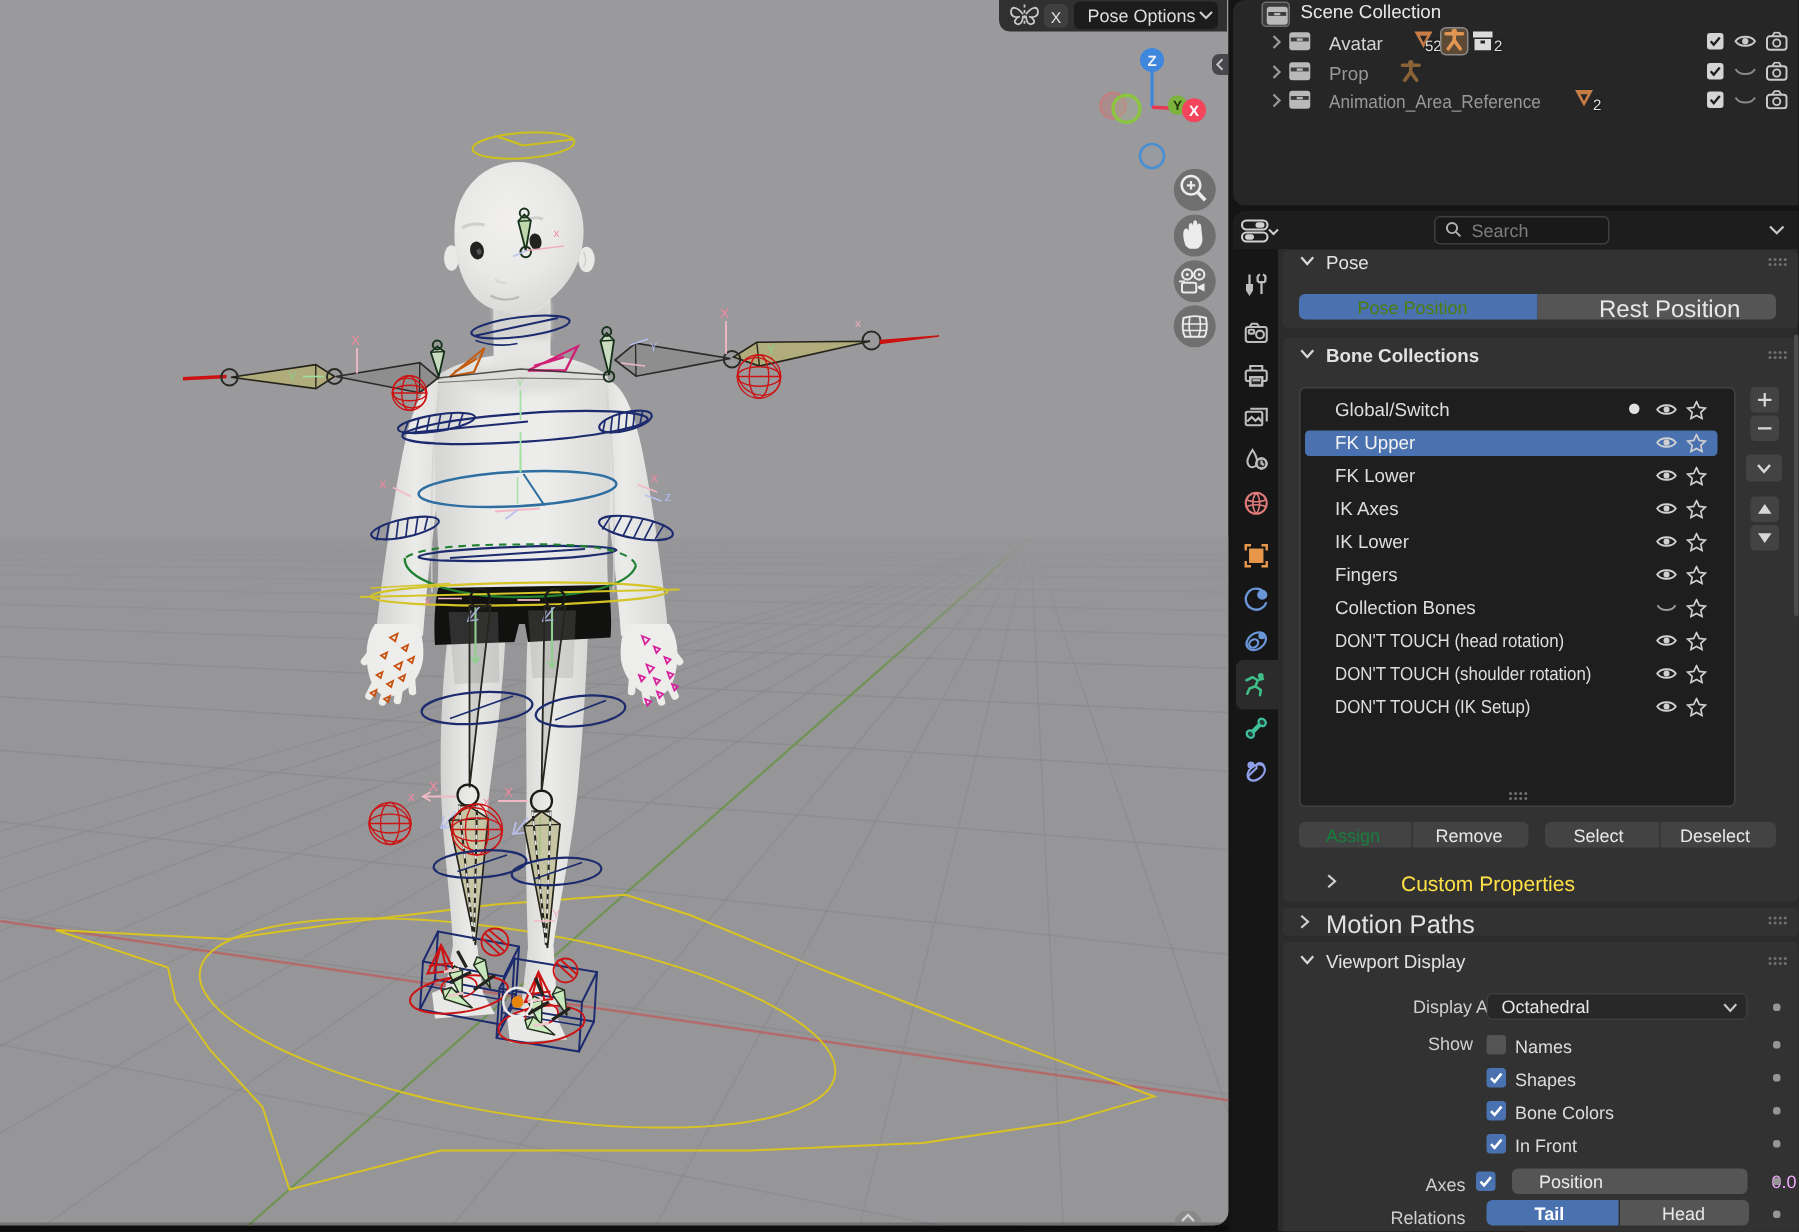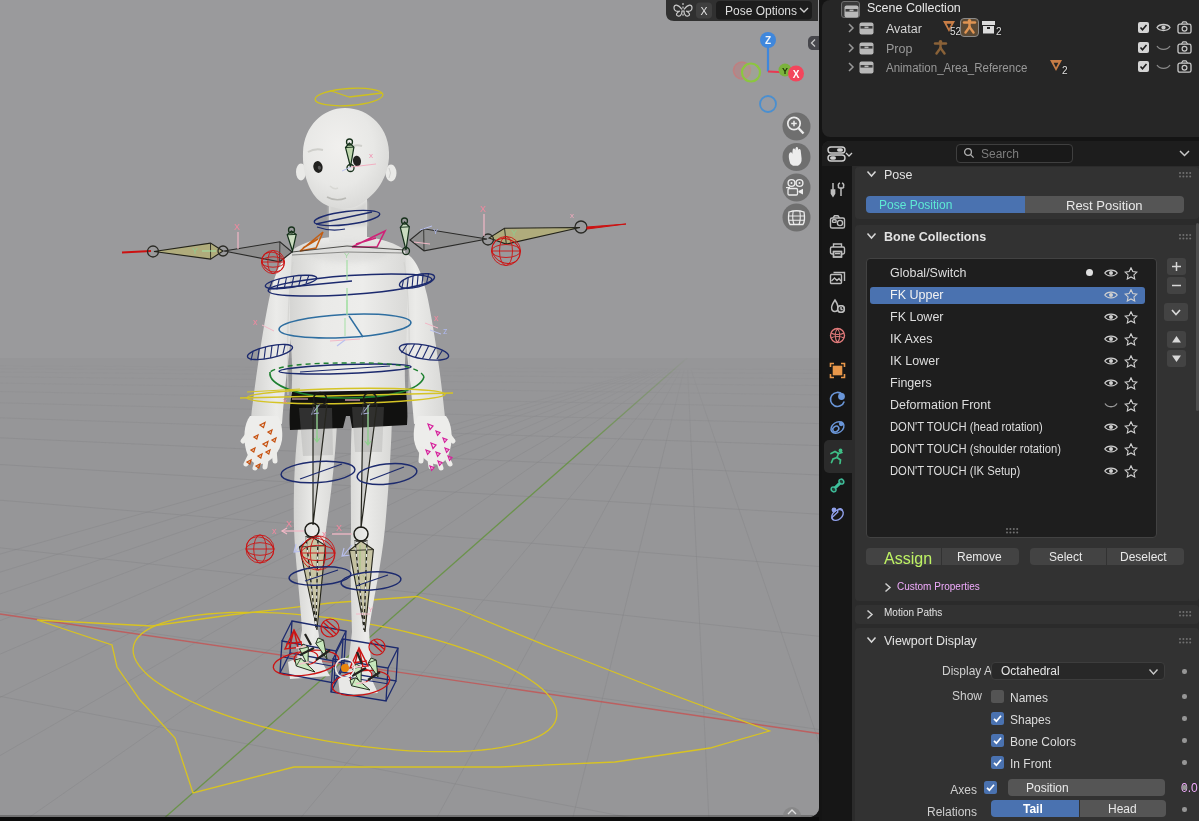--- a/index.html
+++ b/index.html
@@ -643,22 +643,22 @@
       <circle cx="5.4" cy="2.0" r="1" fill="#707070"></circle>
       <circle cx="8.8" cy="2.0" r="1" fill="#707070"></circle>
       <circle cx="12.2" cy="2.0" r="1" fill="#707070"></circle>
       <circle cx="2.0" cy="5.4" r="1" fill="#707070"></circle>
       <circle cx="5.4" cy="5.4" r="1" fill="#707070"></circle>
       <circle cx="8.8" cy="5.4" r="1" fill="#707070"></circle>
       <circle cx="12.2" cy="5.4" r="1" fill="#707070"></circle>
     </svg>
 <div style="position:absolute;left:866px;top:196px;width:159px;height:17px;background:#4a72b0;border-radius:4px 0 0 4px;"></div>
 <div style="position:absolute;left:1025px;top:196px;width:159px;height:17px;background:#555555;border-radius:0 4px 4px 0;"></div>
-<div style="position:absolute;left:879px;top:199px;font-size:12px;color:#5eead4;font-weight:normal;white-space:nowrap;line-height:1;">Pose Position</div>
-<div style="position:absolute;left:1066px;top:199px;font-size:13px;color:#e8e8e8;font-weight:normal;white-space:nowrap;line-height:1;text-align:center;">Rest Position</div>
+<div style="position:absolute;left:905px;top:199px;font-size:12px;color:#4d7c0f;font-weight:normal;white-space:nowrap;line-height:1;">Pose Position</div>
+<div style="position:absolute;left:1066px;top:199px;font-size:16px;color:#e8e8e8;font-weight:normal;white-space:nowrap;line-height:1;text-align:center;">Rest Position</div>
 <div style="position:absolute;left:855px;top:225px;width:344px;height:376px;background:#323232;border-radius:4px;"></div>
 <svg style="position:absolute;left:866px;top:232px" width="11" height="8" viewBox="0 0 11 8">
       <path d="M1.5,1.5 L5.5,6 L9.5,1.5" stroke="#d8d8d8" stroke-width="1.5" fill="none"></path>
     </svg>
 <div style="position:absolute;left:884px;top:231px;font-size:12.5px;color:#e2e2e2;font-weight:bold;white-space:nowrap;line-height:1;">Bone Collections</div>
 <svg style="position:absolute;left:1178px;top:233px" width="16" height="8" viewBox="0 0 16 8">
       <circle cx="2.0" cy="2.0" r="1" fill="#707070"></circle>
       <circle cx="5.4" cy="2.0" r="1" fill="#707070"></circle>
       <circle cx="8.8" cy="2.0" r="1" fill="#707070"></circle>
       <circle cx="12.2" cy="2.0" r="1" fill="#707070"></circle>
@@ -710,21 +710,21 @@
       <path d="M7,0.8 L8.8,4.6 L12.9,5.1 L9.9,7.9 L10.7,12 L7,10 L3.3,12 L4.1,7.9 L1.1,5.1 L5.2,4.6 Z" fill="none" stroke="#d0d0d0" stroke-width="1.1"></path>
     </svg>
 <div style="position:absolute;left:890px;top:377px;font-size:12.5px;color:#dedede;font-weight:normal;white-space:nowrap;line-height:1;">Fingers</div>
 <svg style="position:absolute;left:1104px;top:377px" width="14" height="12" viewBox="0 0 14 12">
       <path d="M0.8,6 C3.2,2.2 10.8,2.2 13.2,6 C10.8,9.8 3.2,9.8 0.8,6 Z" fill="none" stroke="#d0d0d0" stroke-width="1.25"></path>
       <circle cx="7" cy="6" r="2" fill="#d0d0d0"></circle>
     </svg>
 <svg style="position:absolute;left:1124px;top:377px" width="14" height="13" viewBox="0 0 14 13">
       <path d="M7,0.8 L8.8,4.6 L12.9,5.1 L9.9,7.9 L10.7,12 L7,10 L3.3,12 L4.1,7.9 L1.1,5.1 L5.2,4.6 Z" fill="none" stroke="#d0d0d0" stroke-width="1.1"></path>
     </svg>
-<div style="position:absolute;left:890px;top:399px;font-size:12.5px;color:#dedede;font-weight:normal;white-space:nowrap;line-height:1;">Deformation Front</div>
+<div style="position:absolute;left:890px;top:399px;font-size:12.5px;color:#dedede;font-weight:normal;white-space:nowrap;line-height:1;">Collection Bones</div>
 <svg style="position:absolute;left:1104px;top:399px" width="14" height="12" viewBox="0 0 14 12">
       <path d="M1,4.5 C3.5,8.8 10.5,8.8 13,4.5" fill="none" stroke="#9a9a9a" stroke-width="1.3"></path>
     </svg>
 <svg style="position:absolute;left:1124px;top:399px" width="14" height="13" viewBox="0 0 14 13">
       <path d="M7,0.8 L8.8,4.6 L12.9,5.1 L9.9,7.9 L10.7,12 L7,10 L3.3,12 L4.1,7.9 L1.1,5.1 L5.2,4.6 Z" fill="none" stroke="#d0d0d0" stroke-width="1.1"></path>
     </svg>
 <div style="position:absolute;left:890px;top:421px;font-size:12.5px;color:#dedede;font-weight:normal;white-space:nowrap;line-height:1;transform:scaleX(0.90);transform-origin:left;">DON'T TOUCH (head rotation)</div>
 <svg style="position:absolute;left:1104px;top:421px" width="14" height="12" viewBox="0 0 14 12">
       <path d="M0.8,6 C3.2,2.2 10.8,2.2 13.2,6 C10.8,9.8 3.2,9.8 0.8,6 Z" fill="none" stroke="#d0d0d0" stroke-width="1.25"></path>
       <circle cx="7" cy="6" r="2" fill="#d0d0d0"></circle>
@@ -768,36 +768,36 @@
 <div style="position:absolute;left:1164px;top:303px;width:24px;height:18px;background:#434343;border-radius:3px;"><svg width="24" height="18">
         <path d="M8,7 L12,11.5 L16,7" stroke="#d8d8d8" stroke-width="1.7" fill="none"></path>
       </svg></div>
 <div style="position:absolute;left:1167px;top:331px;width:19px;height:17px;background:#434343;border-radius:3px;"><svg width="19" height="17">
         <path d="M9.5,5 L14,11.5 L5,11.5 Z" fill="#d8d8d8"></path>
       </svg></div>
 <div style="position:absolute;left:1167px;top:350px;width:19px;height:17px;background:#434343;border-radius:3px;"><svg width="19" height="17">
         <path d="M9.5,12 L5,5.5 L14,5.5 Z" fill="#d8d8d8"></path>
       </svg></div>
 <div style="position:absolute;left:866px;top:548px;width:75px;height:17px;background:#434343;border-radius:4px 0 0 4px;"></div>
-<div style="position:absolute;left:884px;top:551px;font-size:16px;color:#bef264;font-weight:normal;white-space:nowrap;line-height:1;">Assign</div>
+<div style="position:absolute;left:884px;top:551px;font-size:12px;color:#15803d;font-weight:normal;white-space:nowrap;line-height:1;">Assign</div>
 <div style="position:absolute;left:942px;top:548px;width:77px;height:17px;background:#434343;border-radius:0 4px 4px 0;"></div>
 <div style="position:absolute;left:957px;top:551px;font-size:12px;color:#e8e8e8;font-weight:normal;white-space:nowrap;line-height:1;">Remove</div>
 <div style="position:absolute;left:1030px;top:548px;width:76px;height:17px;background:#434343;border-radius:4px 0 0 4px;"></div>
 <div style="position:absolute;left:1049px;top:551px;font-size:12px;color:#e8e8e8;font-weight:normal;white-space:nowrap;line-height:1;">Select</div>
 <div style="position:absolute;left:1107px;top:548px;width:77px;height:17px;background:#434343;border-radius:0 4px 4px 0;"></div>
 <div style="position:absolute;left:1120px;top:551px;font-size:12px;color:#e8e8e8;font-weight:normal;white-space:nowrap;line-height:1;">Deselect</div>
 <svg style="position:absolute;left:884px;top:582px" width="8" height="11" viewBox="0 0 8 11">
       <path d="M1.5,1.5 L6,5.5 L1.5,9.5" stroke="#d0d0d0" stroke-width="1.5" fill="none"></path>
     </svg>
-<div style="position:absolute;left:897px;top:582px;font-size:10px;color:#f0abfc;font-weight:normal;white-space:nowrap;line-height:1;">Custom Properties</div>
+<div style="position:absolute;left:934px;top:582px;font-size:14px;color:#fde047;font-weight:normal;white-space:nowrap;line-height:1;">Custom Properties</div>
 <div style="position:absolute;left:855px;top:605px;width:344px;height:19px;background:#323232;border-radius:4px;"></div>
 <svg style="position:absolute;left:866px;top:609px" width="8" height="11" viewBox="0 0 8 11">
       <path d="M1.5,1.5 L6,5.5 L1.5,9.5" stroke="#d0d0d0" stroke-width="1.5" fill="none"></path>
     </svg>
-<div style="position:absolute;left:884px;top:608px;font-size:10px;color:#e2e2e2;font-weight:normal;white-space:nowrap;line-height:1;">Motion Paths</div>
+<div style="position:absolute;left:884px;top:608px;font-size:17px;color:#e2e2e2;font-weight:normal;white-space:nowrap;line-height:1;">Motion Paths</div>
 <svg style="position:absolute;left:1178px;top:610px" width="16" height="8" viewBox="0 0 16 8">
       <circle cx="2.0" cy="2.0" r="1" fill="#707070"></circle>
       <circle cx="5.4" cy="2.0" r="1" fill="#707070"></circle>
       <circle cx="8.8" cy="2.0" r="1" fill="#707070"></circle>
       <circle cx="12.2" cy="2.0" r="1" fill="#707070"></circle>
       <circle cx="2.0" cy="5.4" r="1" fill="#707070"></circle>
       <circle cx="5.4" cy="5.4" r="1" fill="#707070"></circle>
       <circle cx="8.8" cy="5.4" r="1" fill="#707070"></circle>
       <circle cx="12.2" cy="5.4" r="1" fill="#707070"></circle>
     </svg>

